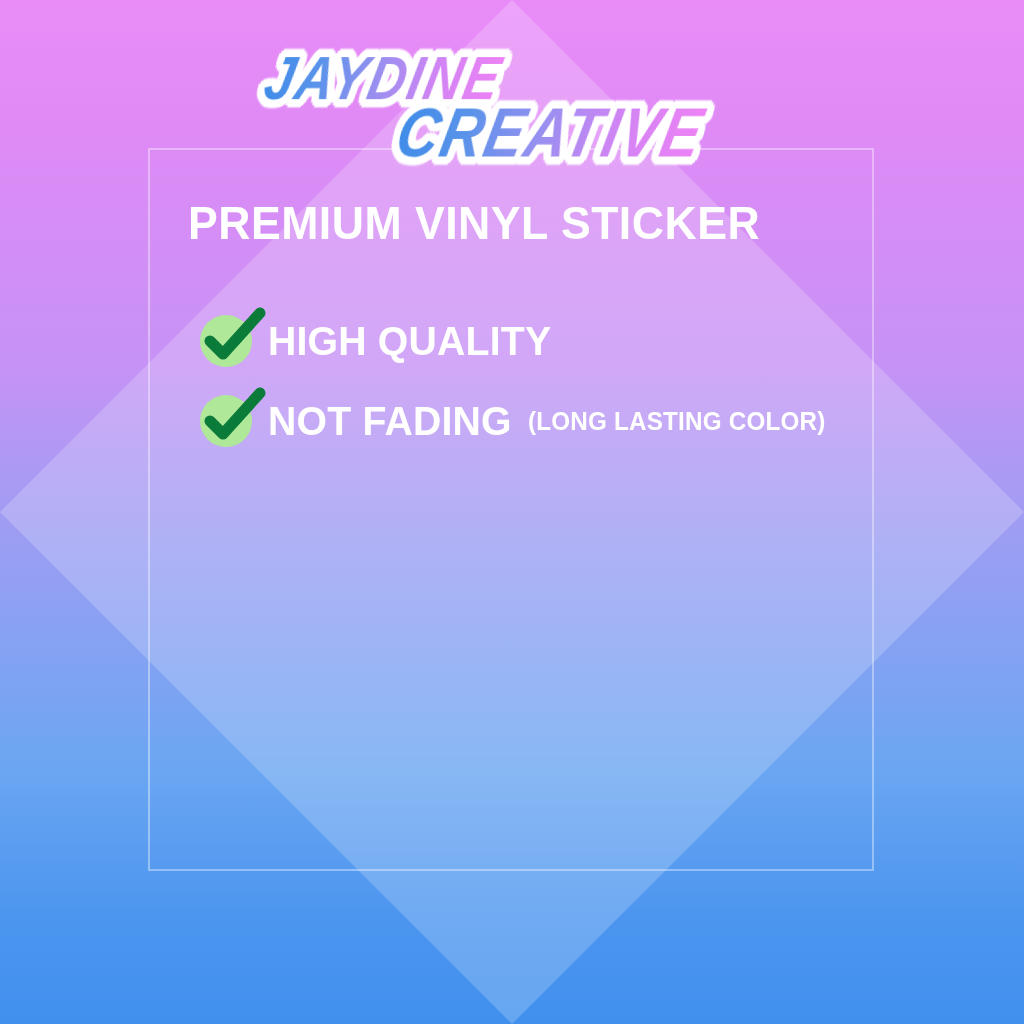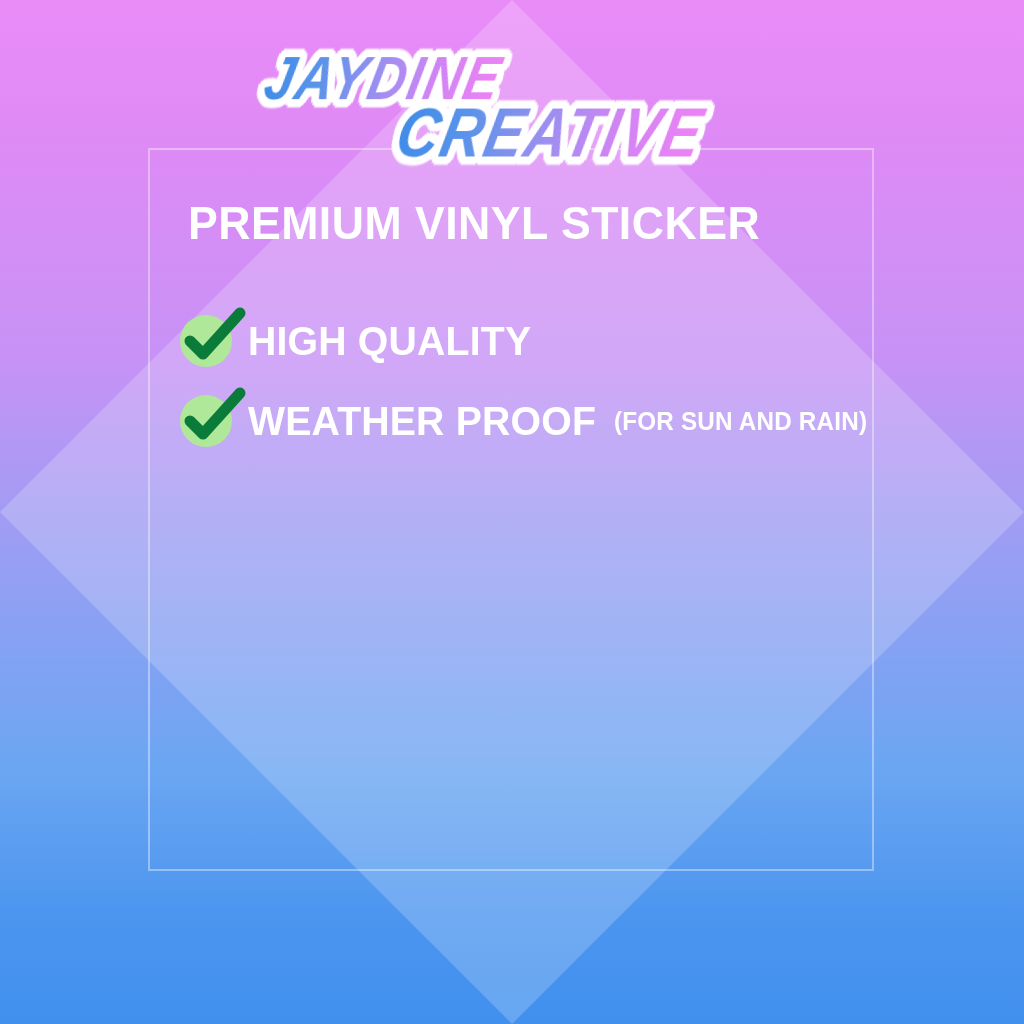--- a/index.html
+++ b/index.html
@@ -92,21 +92,21 @@
     color: #ffffff;
     letter-spacing: 0.5px;
     white-space: nowrap;
     transform: scaleX(0.97);
     transform-origin: left center;
   }
 
   
   .features {
     position: absolute;
-    left: 182px;
+    left: 202px;
     top: 301px;
     width: 800px;
   }
   .feature-row {
     position: relative;
     height: 80px;
     display: flex;
     align-items: center;
   }
   .check-icon {
@@ -173,27 +173,27 @@
         </svg>
       </span>
       <span class="feature-label">HIGH QUALITY</span>
 
     </div>
 
 
 
 
 
-
-
     <div class="feature-row">
       <span class="check-icon">
         <svg viewBox="0 0 68 68" xmlns="http://www.w3.org/2000/svg">
           <circle cx="28" cy="38" r="26" fill="#b0e89a"></circle>
           <path d="M12 38 L25 51 L62 10" fill="none" stroke="#0b7b3a" stroke-width="11" stroke-linecap="round" stroke-linejoin="round"></path>
         </svg>
       </span>
-      <span class="feature-label">WEATHER PROOF</span>
-      <span class="feature-note">(FOR SUN AND RAIN)</span>
+      <span class="feature-label">NOT FADING</span>
+      <span class="feature-note">(LONG LASTING COLOR)</span>
     </div>
+
+
 
   </div>
 </div>
 
 </body></html>

